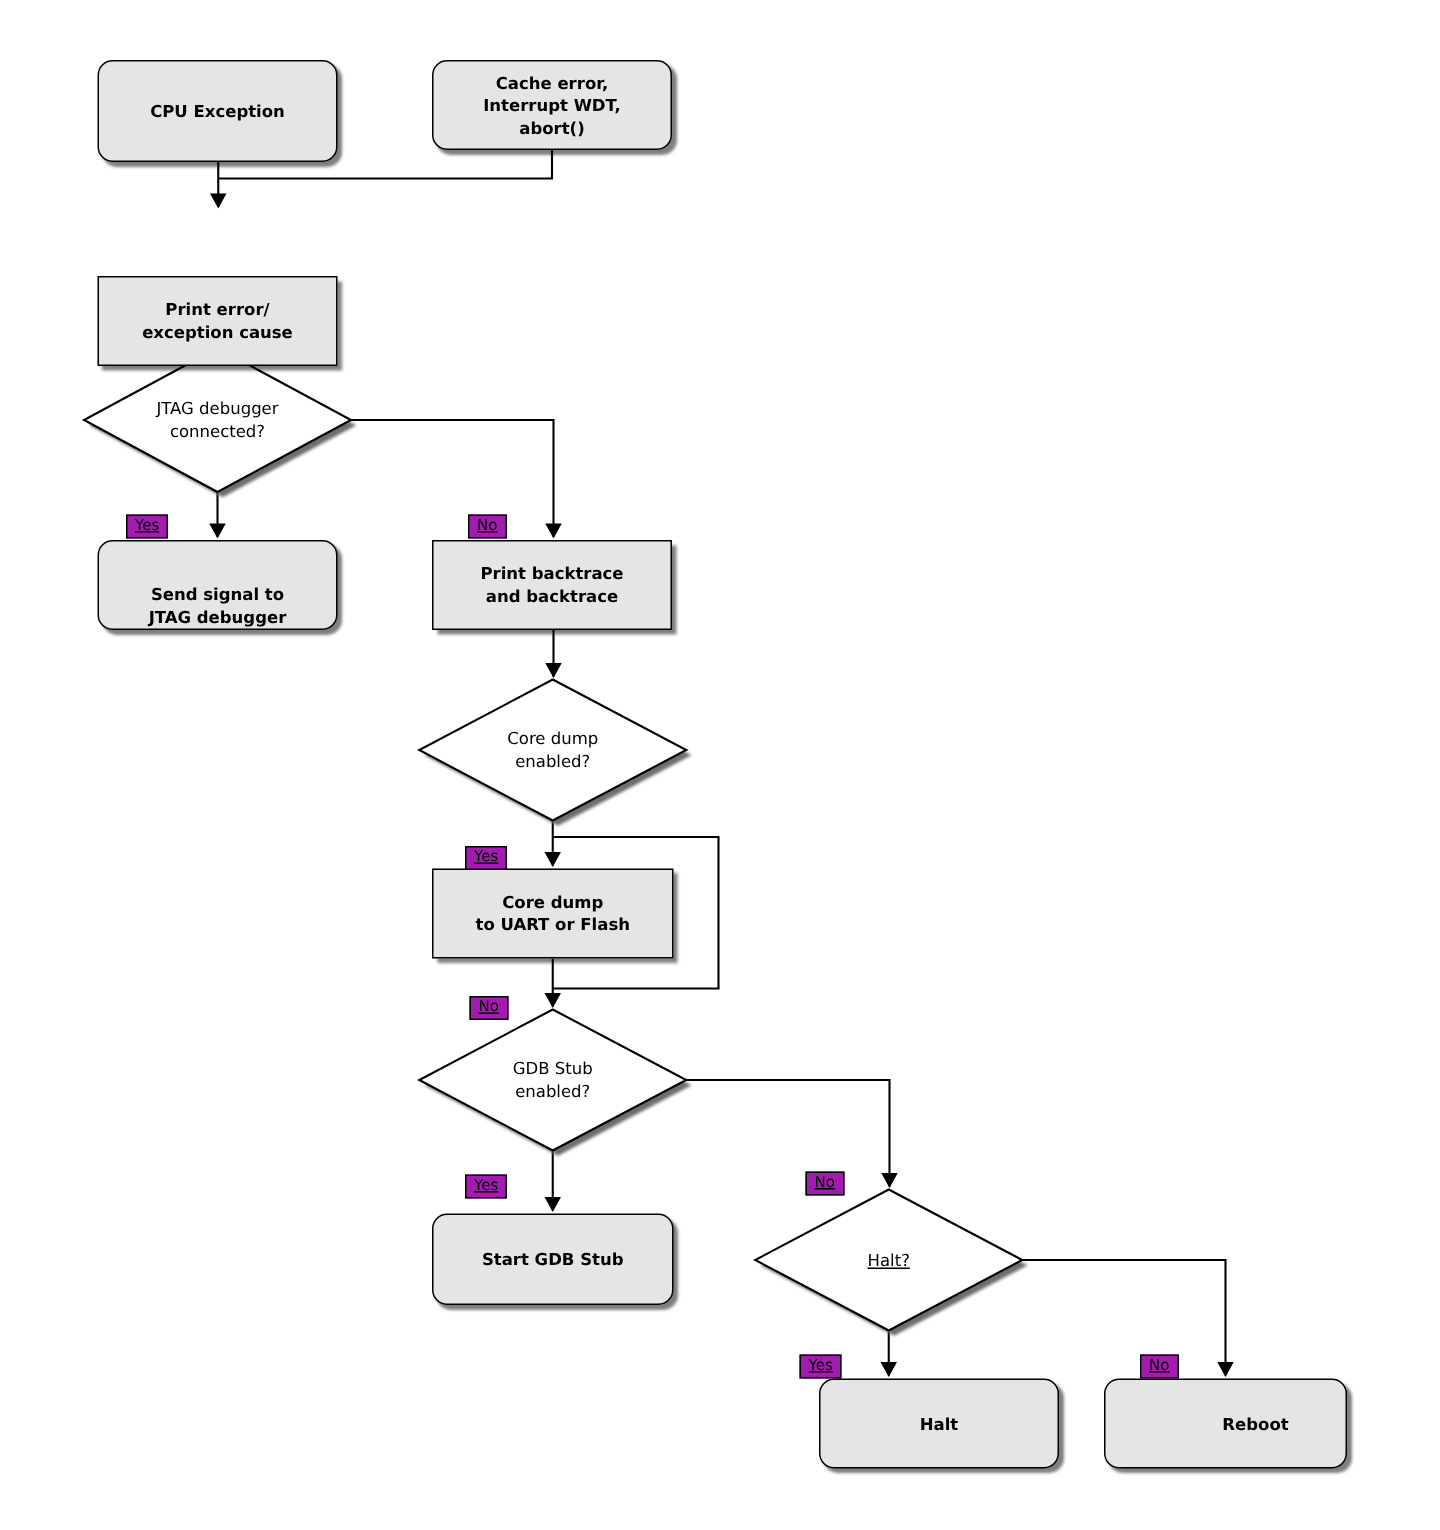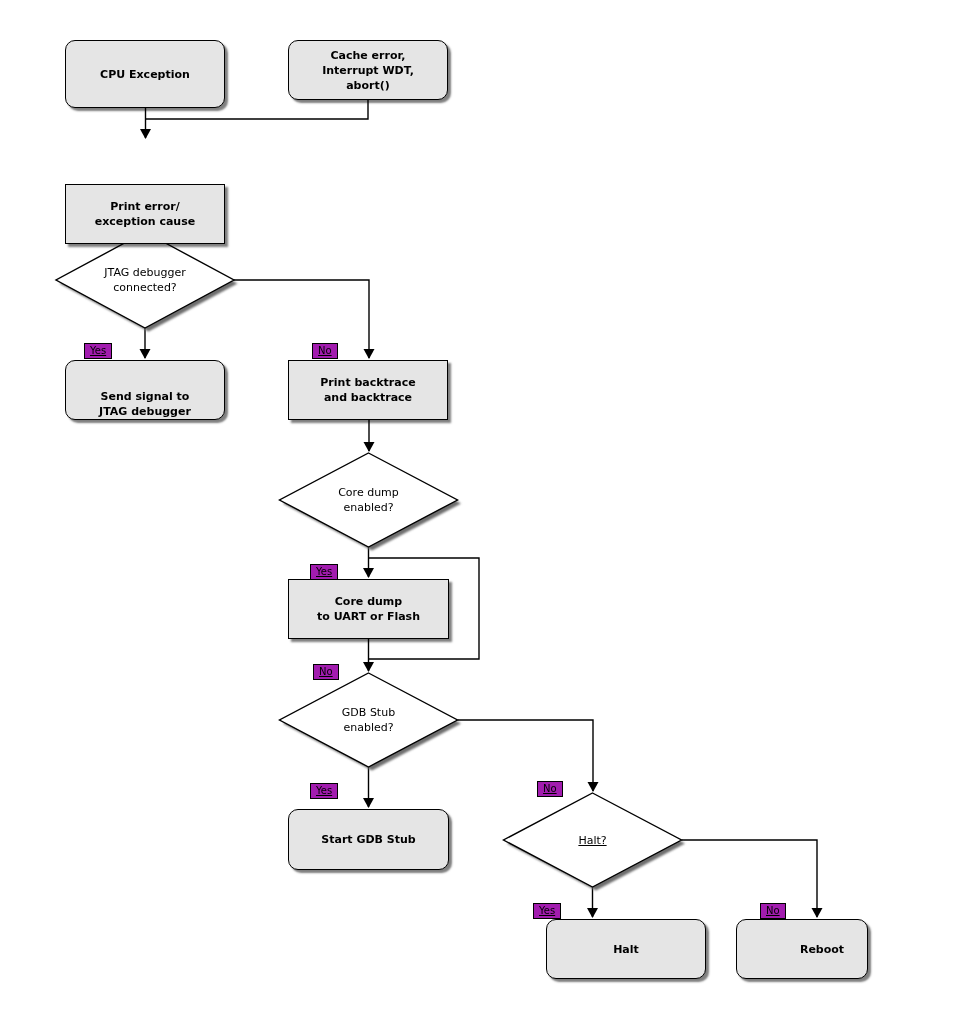--- a/index.html
+++ b/index.html
@@ -148,21 +148,21 @@
   </div>
 
   <div class="node rounded" style="left:288px; top:809px; width:161px; height:61px;">
     <span>Start GDB Stub</span>
   </div>
 
   <div class="node rounded" style="left:512px; top:919px; width:160px; height:60px;margin-left:34px;">
     <span>Halt</span>
   </div>
 
-  <div class="node rounded" style="left:736px; top:919px; width:132px; height:60px;padding-left:40px;">
+  <div class="node rounded" style="left:736px; top:919px; width:162px; height:60px;padding-left:40px;">
     <span>Reboot</span>
   </div>
 
   <div class="dlabel" style="left:65px; top:250px; width:160px; height:60px;">JTAG debugger
 connected?</div>
 
   <div class="dlabel" style="left:288px; top:470px; width:161px; height:60px;">Core dump
 enabled?</div>
 
   <div class="dlabel" style="left:288px; top:690px; width:161px; height:60px;">GDB Stub

